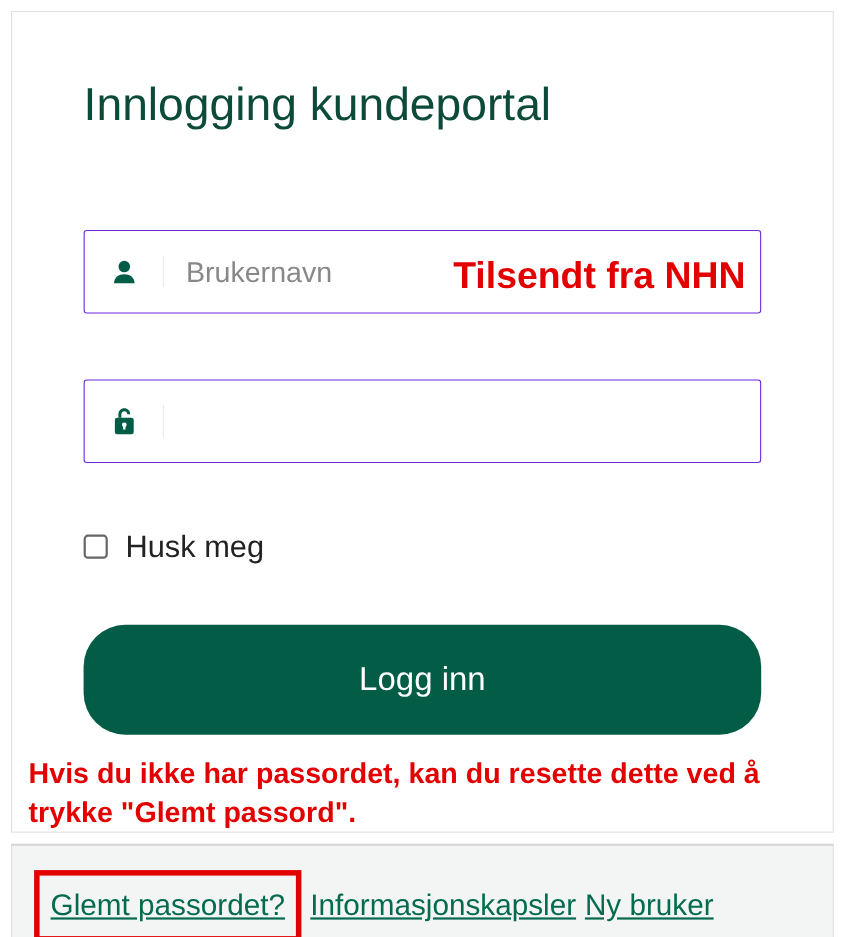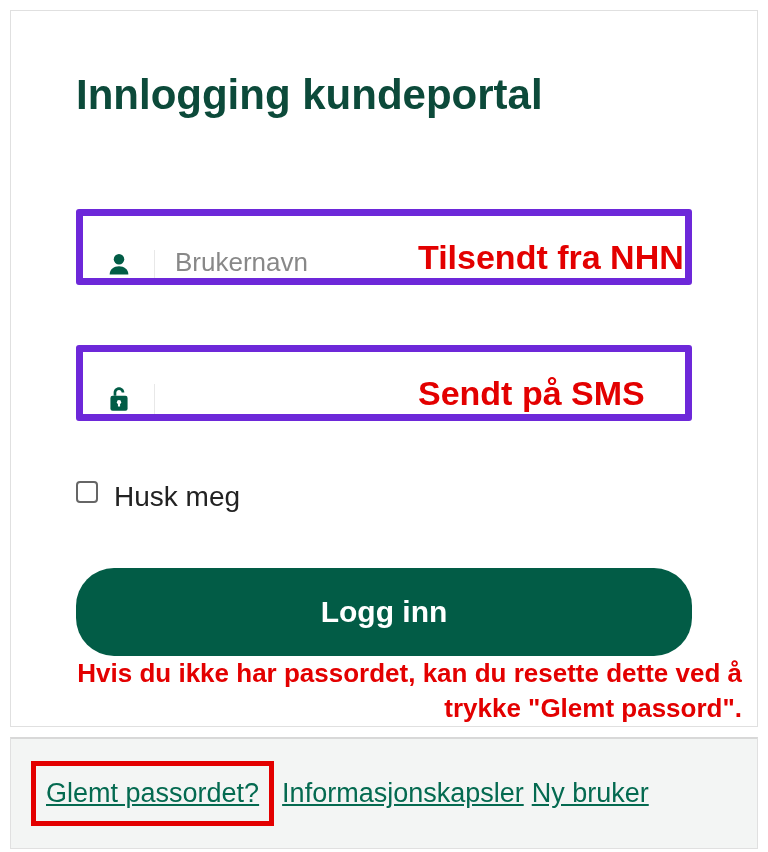--- a/index.html
+++ b/index.html
@@ -16,28 +16,28 @@
     }
     .login-card {
       margin: 10px;
       border: 1px solid #e0e0e0;
       background: #ffffff;
       padding: 60px 65px 0 65px;
       position: relative;
     }
     .page-title {
       font-size: 42px;
-      font-weight: 700;
+      font-weight: 400;
       color: #0c4a3a;
       margin-bottom: 90px;
     }
     .field-row {
       display: flex;
-      align-items: flex-end;
-      border: 7px solid #6d28d9;
+      align-items: center;
+      border: 1px solid #6d28d9;
       border-radius: 3px;
       height: 76px;
       margin-bottom: 60px;
       position: relative;
       background: #fff;
     }
     .field-icon-wrap {
       width: 72px;
       display: flex;
       align-items: center;
@@ -58,53 +58,54 @@
     }
     .annotation {
       position: absolute;
       font-size: 34px;
       font-weight: 700;
       color: #e30000;
       pointer-events: none;
     }
     .remember-row {
       display: flex;
+      align-items: center;
       gap: 16px;
       margin-bottom: 55px;
     }
     .remember-checkbox {
       width: 22px;
       height: 22px;
       border: 2px solid #666;
       border-radius: 4px;
       cursor: pointer;
     }
     .remember-label {
       font-size: 28px;
       color: #222;
     }
     .login-button {
       width: 100%;
-      height: 88px;
+      height: 100px;
       background: #025c46;
       color: #ffffff;
       border: none;
       border-radius: 38px;
       font-size: 30px;
-      font-weight: 700;
+      font-weight: 400;
       cursor: pointer;
+      margin-bottom: 18px;
     }
     .instruction {
       font-size: 26px;
       font-weight: 700;
       color: #e30000;
       line-height: 1.35;
       margin-left: -50px;
       margin-right: -50px;
-      text-align: right;
     }
     .footer-bar {
       margin: 0 10px 10px 10px;
       background: #f3f5f4;
       border: 1px solid #e0e0e0;
       border-top: 2px solid #d8d8d8;
       padding: 22px 30px;
       display: flex;
       gap: 8px;
       align-items: center;
@@ -144,21 +145,20 @@
 
   <div class="field-row">
     <div class="field-icon-wrap">
       <svg width="26" height="30" viewBox="0 0 24 28" fill="#025c46">
         <path d="M7 11V8c0-2.8 2.2-5 5-5s5 2.2 5 5h-2.5c0-1.4-1.1-2.5-2.5-2.5S9.5 6.6 9.5 8v3H7z"></path>
         <rect x="4" y="11" width="16" height="14" rx="2"></rect>
         <circle cx="12" cy="17" r="2" fill="#fff"></circle>
         <rect x="11" y="17" width="2" height="4" fill="#fff"></rect>
       </svg>
     </div>
-    <div class="annotation" style="left:335px; top:22px;">Sendt på SMS</div>
   </div>
 
   <div class="remember-row">
     <div class="remember-checkbox"></div>
     <span class="remember-label">Husk meg</span>
   </div>
 
   <button class="login-button">Logg inn</button>
 
   <div class="instruction">Hvis du ikke har passordet, kan du resette dette ved å trykke "Glemt passord".</div>

